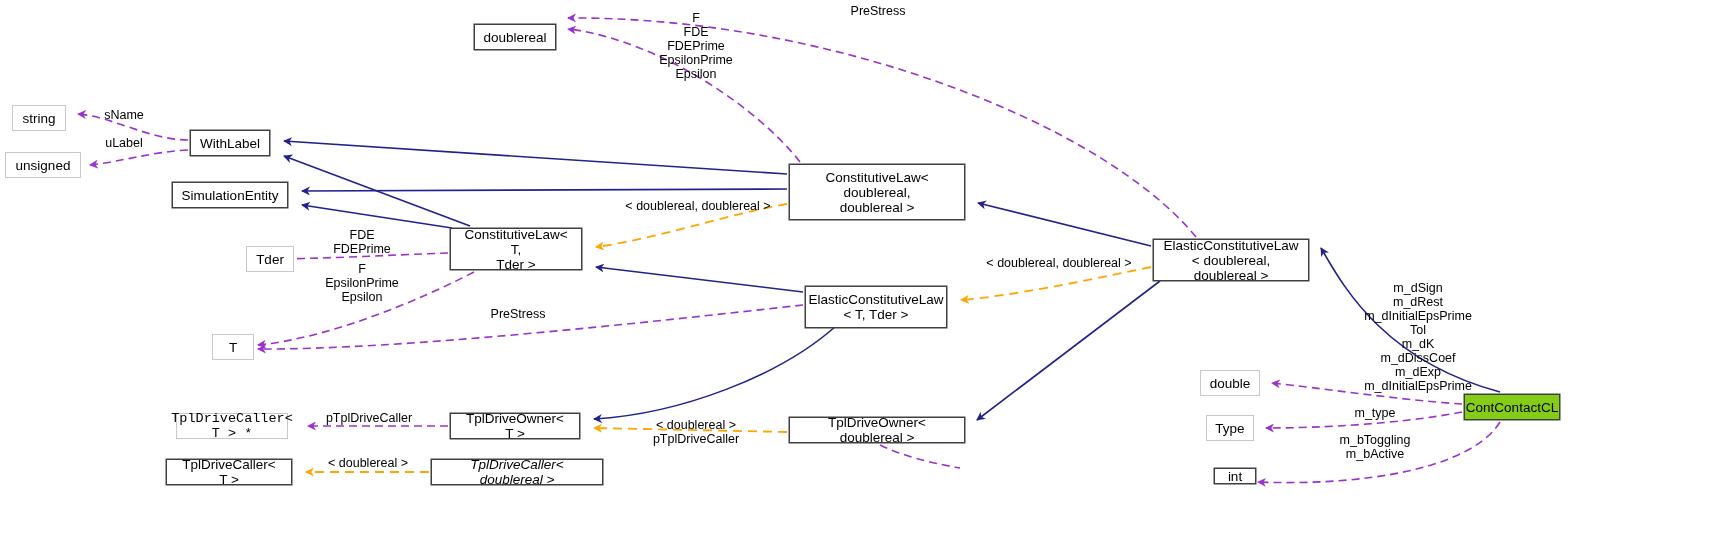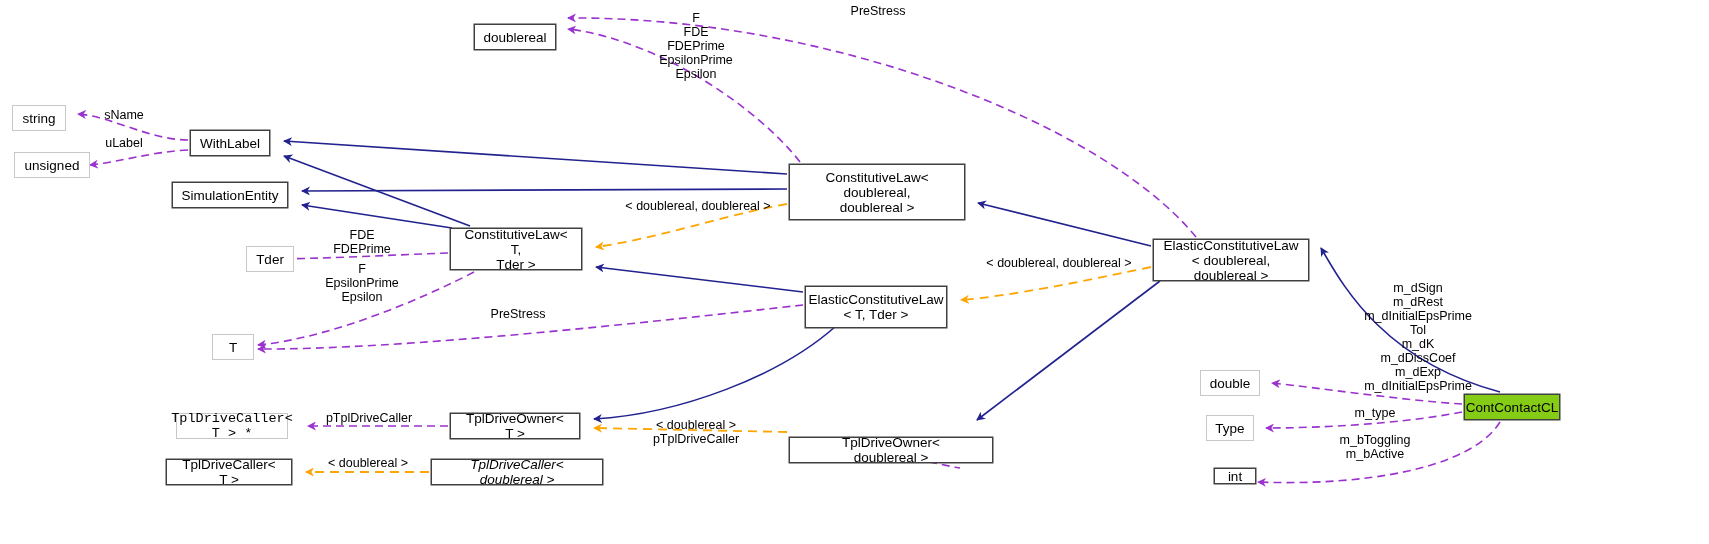--- a/index.html
+++ b/index.html
@@ -128,21 +128,21 @@
 
     <path d="M1160,281 L977,420" fill="none" stroke="#22228f" stroke-width="1.6" marker-end="url(#arrow-inherit)"></path>
 
     <path d="M836,326 C780,376 680,414 594,419" fill="none" stroke="#22228f" stroke-width="1.6" marker-end="url(#arrow-inherit)"></path>
 
     <path d="M1500,392 C1380,360 1340,280 1321,248" fill="none" stroke="#22228f" stroke-width="1.6" marker-end="url(#arrow-inherit)"></path>
   </svg>
 
   <div class="node light" style="left:12px;  top:105px; width:54px;  height:26px;">string</div>
 
-  <div class="node light" style="left:14px;   top:152px; width:76px;  height:26px;">unsigned</div>
+  <div class="node light" style="left:5px;   top:152px; width:76px;  height:26px;">unsigned</div>
 
   <div class="node solid" style="left:190px; top:130px; width:80px;  height:26px;">WithLabel</div>
 
   <div class="node solid" style="left:172px; top:182px; width:116px; height:26px;">SimulationEntity</div>
 
   <div class="node light" style="left:206px; top:246px; width:48px;  height:26px;margin-left:40px;">Tder</div>
 
   <div class="node light" style="left:212px; top:334px; width:34px;  height:26px;">T</div>
 
   <div class="node light" style="left:176px; top:413px; width:112px; height:26px;font-family:Liberation Mono, monospace;">TplDriveCaller&lt; T &gt; *</div>
@@ -157,21 +157,21 @@
   <div class="node solid" style="left:450px; top:413px; width:130px; height:26px;">TplDriveOwner&lt; T &gt;</div>
 
   <div class="node solid" style="left:431px; top:459px; width:172px; height:26px;font-style:italic;">TplDriveCaller&lt; doublereal &gt;</div>
 
   <div class="node solid" style="left:789px; top:164px; width:176px; height:56px;">ConstitutiveLaw&lt; doublereal,
 doublereal &gt;</div>
 
   <div class="node solid" style="left:805px; top:286px; width:142px; height:42px;">ElasticConstitutiveLaw
 &lt; T, Tder &gt;</div>
 
-  <div class="node solid" style="left:789px; top:417px; width:204px; height:26px;margin-top:20px;">TplDriveOwner&lt; doublereal &gt;</div>
+  <div class="node solid" style="left:789px; top:417px; width:176px; height:26px;">TplDriveOwner&lt; doublereal &gt;</div>
 
   <div class="node solid" style="left:1153px;top:239px; width:156px; height:42px;">ElasticConstitutiveLaw
 &lt; doublereal, doublereal &gt;</div>
 
   <div class="node light" style="left:1200px;top:370px; width:60px;  height:26px;">double</div>
 
   <div class="node light" style="left:1206px;top:415px; width:48px;  height:26px;">Type</div>
 
   <div class="node solid" style="left:1214px;top:468px; width:32px;  height:16px;">int</div>
 

